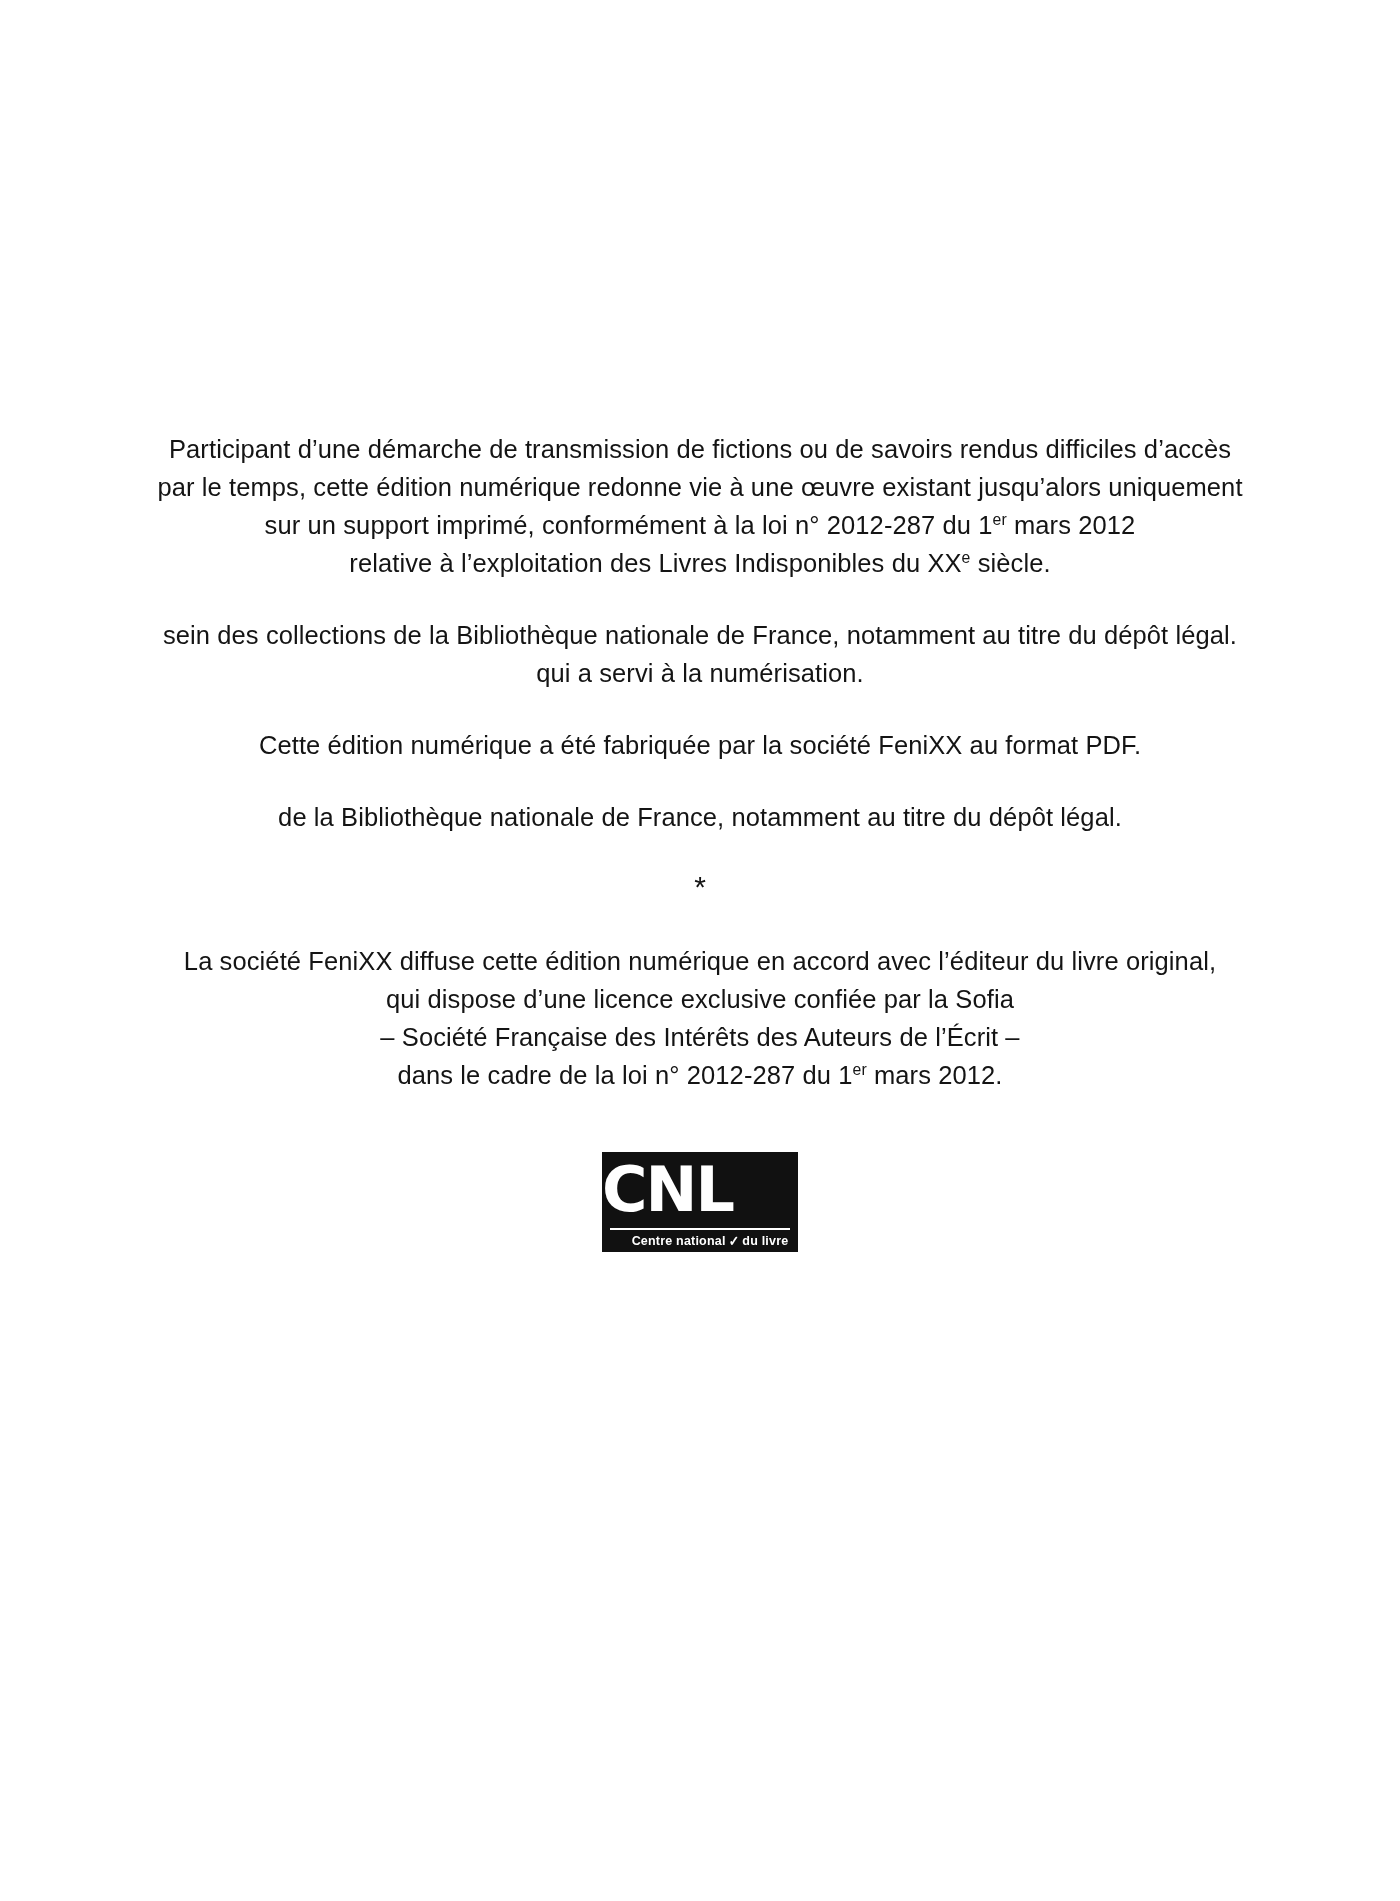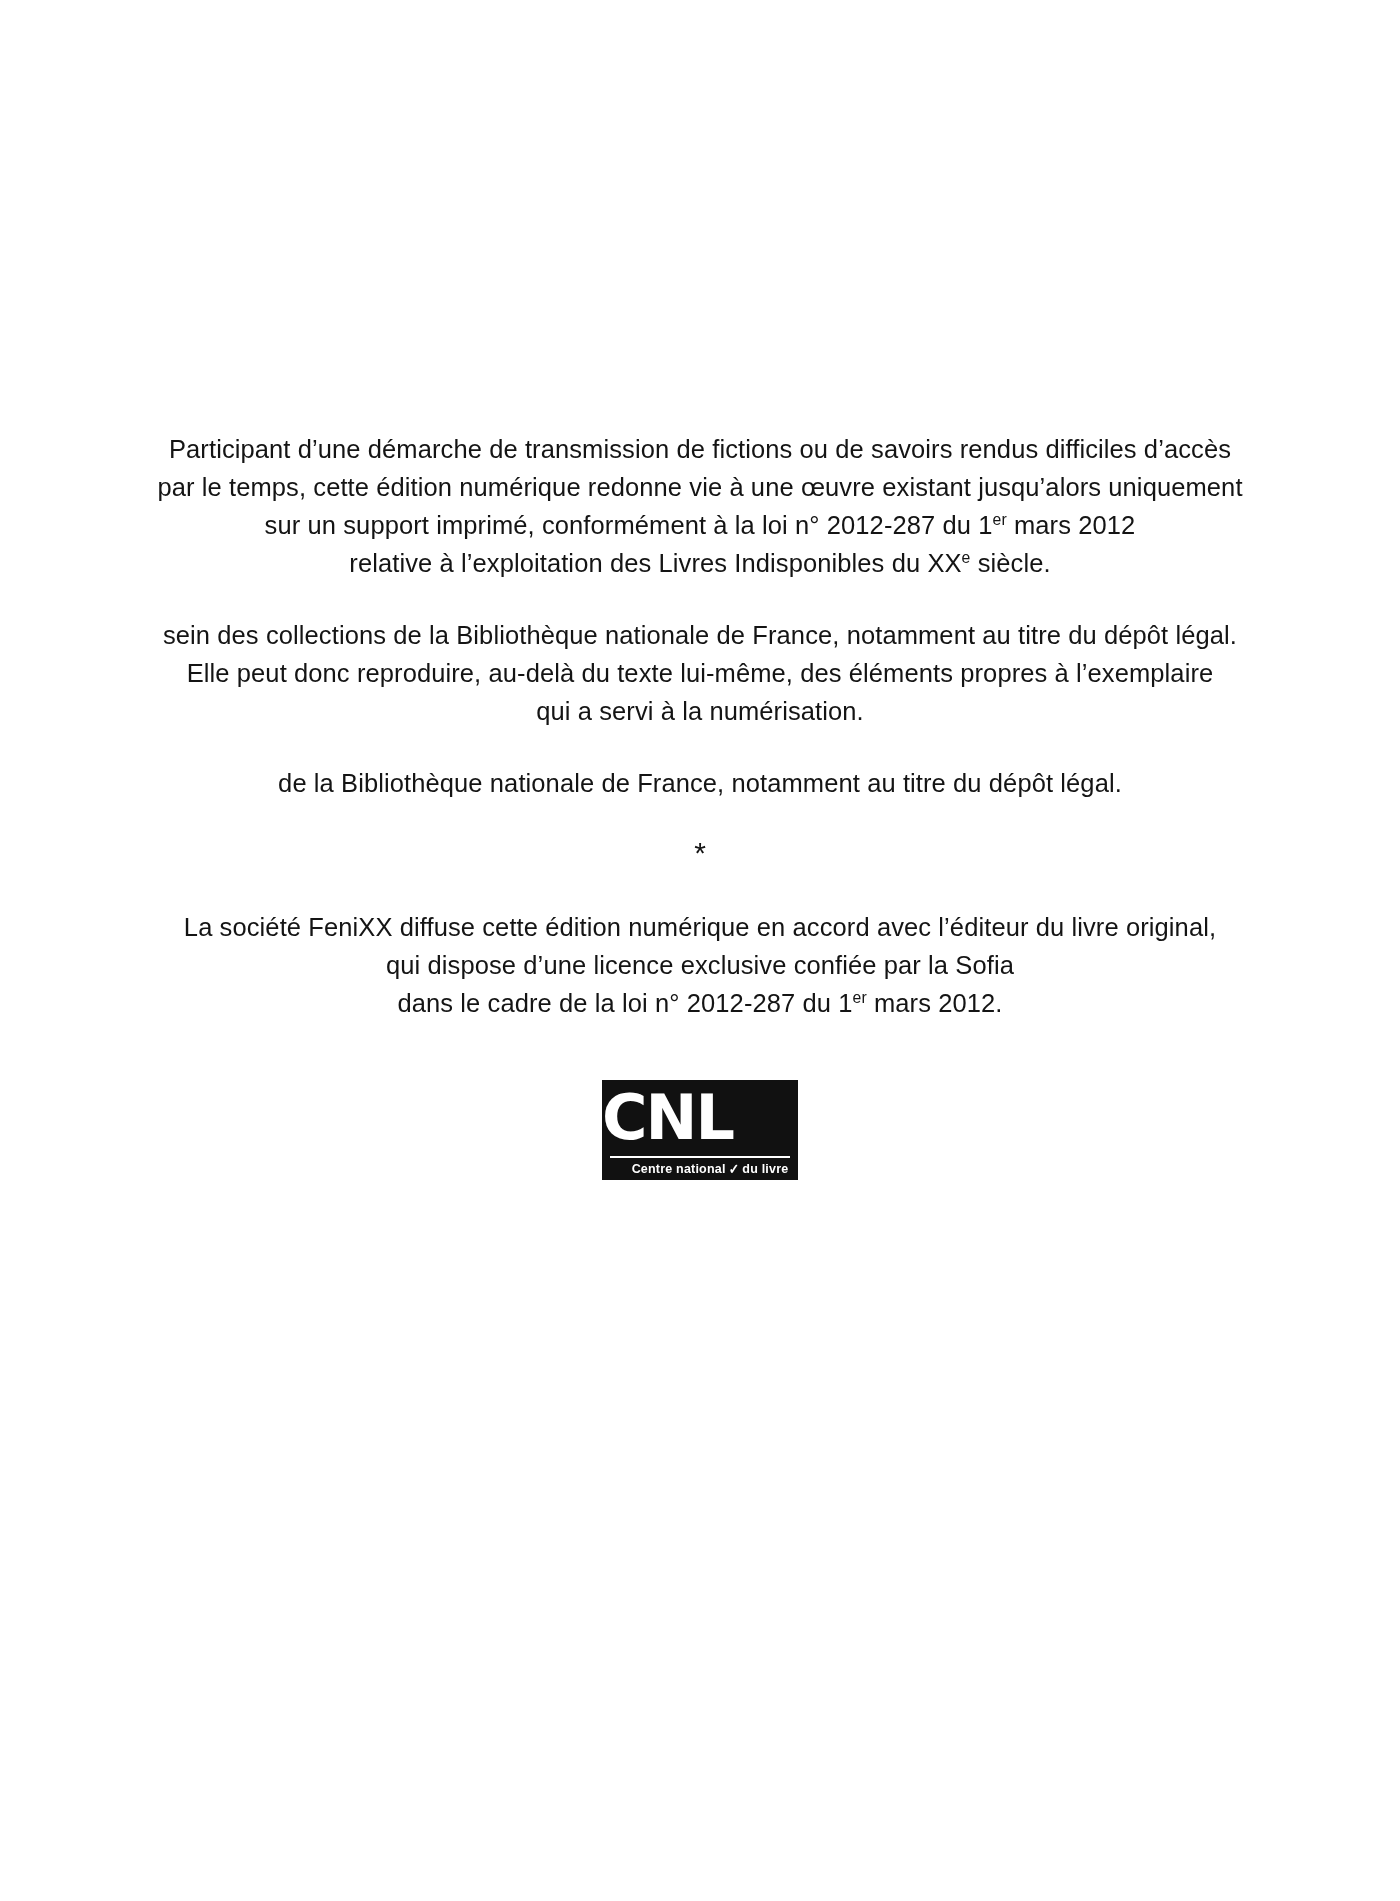--- a/index.html
+++ b/index.html
@@ -119,34 +119,37 @@
 
     <p class="para">
       <span class="ln">Participant d’une démarche de transmission de fictions ou de savoirs rendus difficiles d’accès</span>
       <span class="ln">par le temps, cette édition numérique redonne vie à une œuvre existant jusqu’alors uniquement</span>
       <span class="ln"><span>sur un support imprimé, conformément à la loi n° 2012-287 du 1</span><sup>er</sup><span> mars 2012</span></span>
       <span class="ln"><span>relative à l’exploitation des Livres Indisponibles du XX</span><sup>e</sup><span> siècle.</span></span>
     </p>
 
     <p class="para">
       <span class="ln">sein des collections de la Bibliothèque nationale de France, notamment au titre du dépôt légal.</span>
-      <span class="ln">Elle peut donc reproduire, au-delà du texte lui-même, des éléments propres à l’exemplaire</span>
       <span class="ln">qui a servi à la numérisation.</span>
     </p>
 
+    <p class="para">
+      <span class="ln">Cette édition numérique a été fabriquée par la société FeniXX au format PDF.</span>
+    </p>
 
     <p class="para">
       <span class="ln">de la Bibliothèque nationale de France, notamment au titre du dépôt légal.</span>
     </p>
 
     <div class="star">*</div>
 
     <p class="para">
       <span class="ln">La société FeniXX diffuse cette édition numérique en accord avec l’éditeur du livre original,</span>
       <span class="ln">qui dispose d’une licence exclusive confiée par la Sofia</span>
+      <span class="ln">– Société Française des Intérêts des Auteurs de l’Écrit –</span>
       <span class="ln"><span>dans le cadre de la loi n° 2012-287 du 1</span><sup>er</sup><span> mars 2012.</span></span>
     </p>
 
     <div class="support-block">
       <div class="cnl-logo">
         <div class="cnl-main">CNL</div>
         <div class="cnl-bar"></div>
         <div class="cnl-sub"><span>Centre national</span><span class="tick">✓</span><span>du livre</span></div>
       </div>
     </div>

